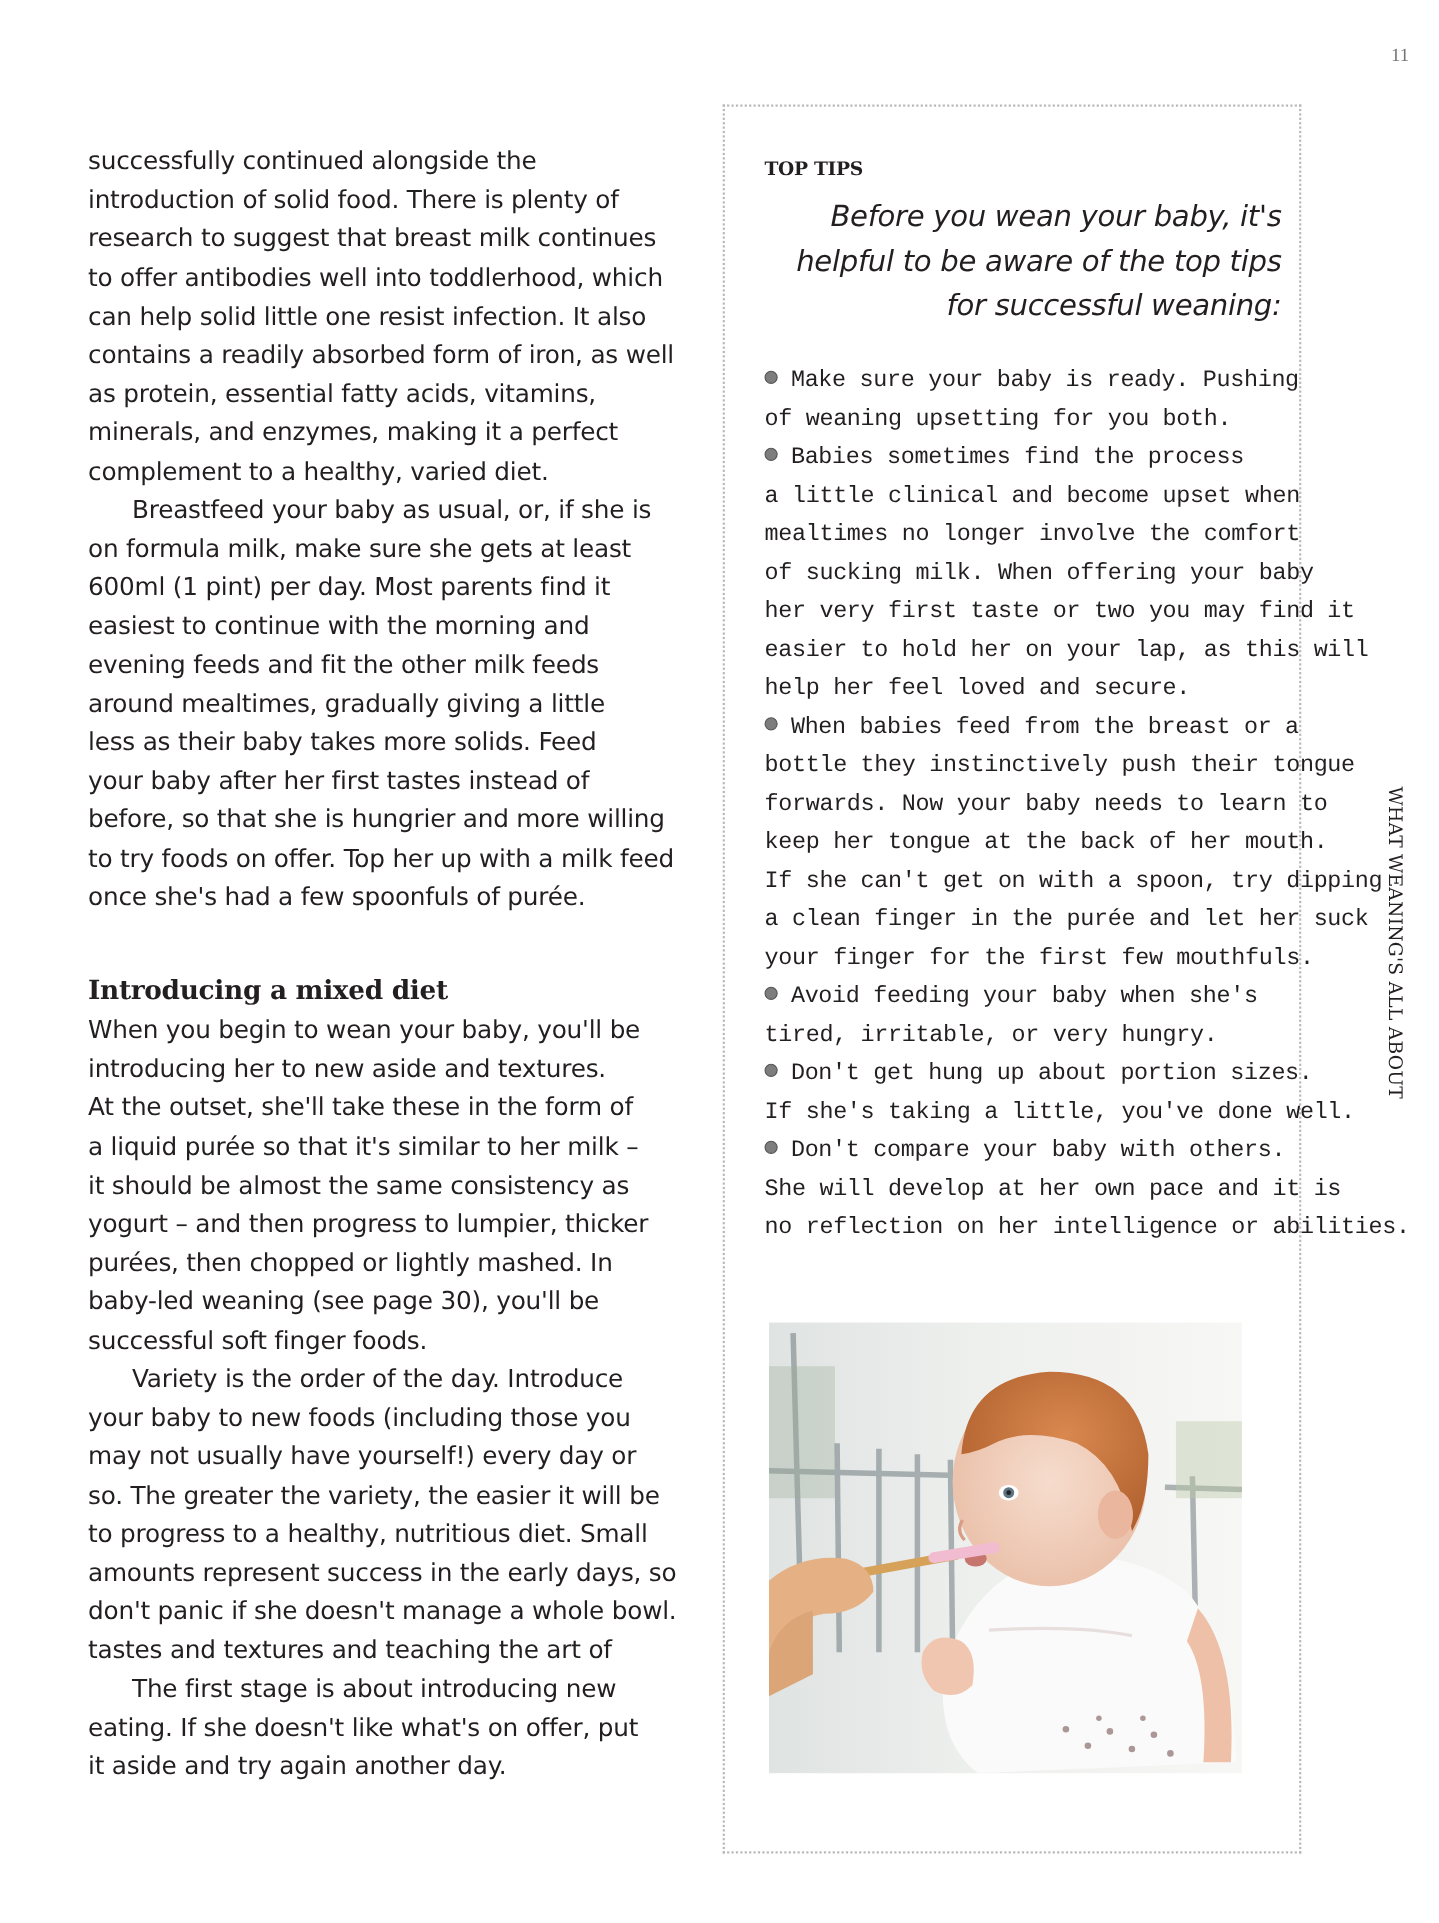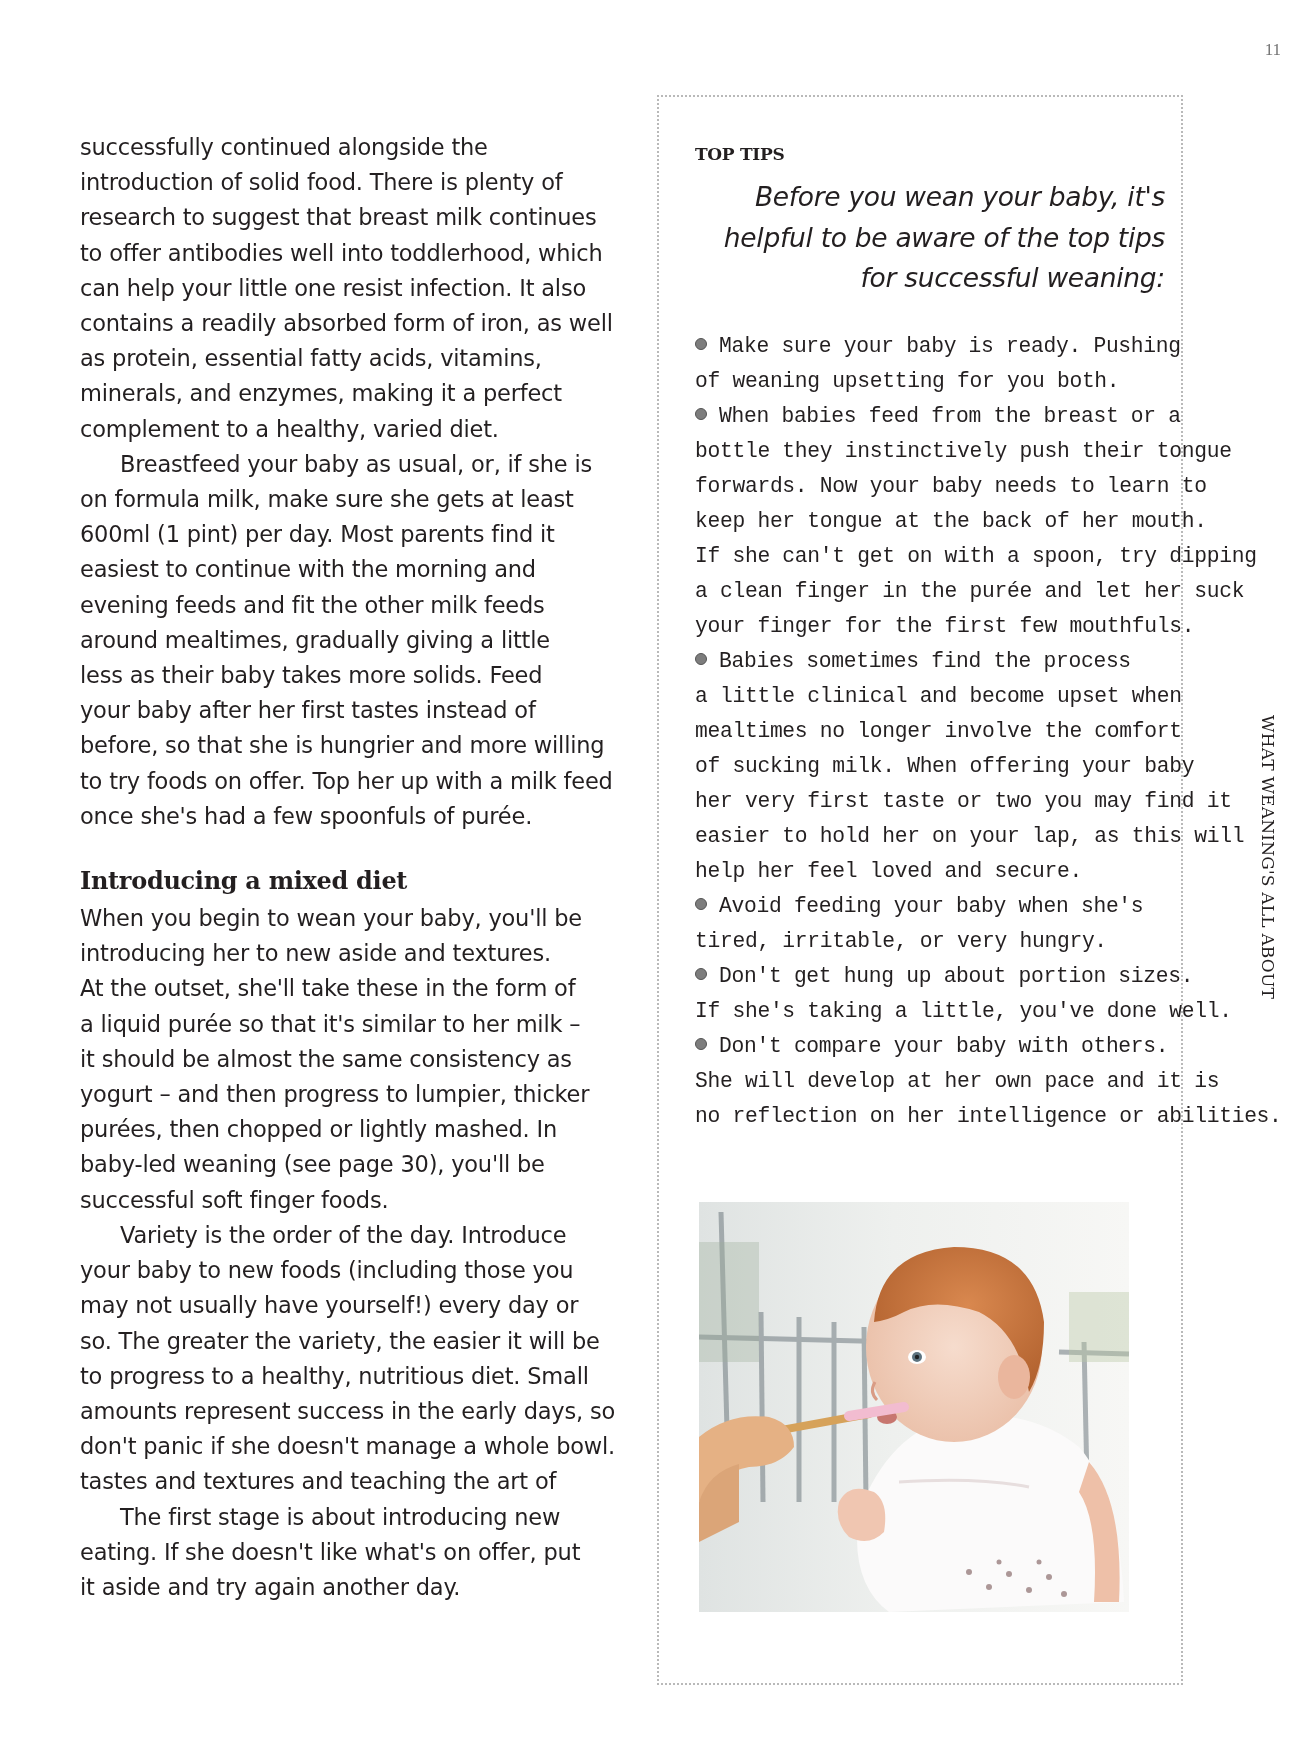--- a/index.html
+++ b/index.html
@@ -13,21 +13,21 @@
     font-family: Liberation Serif, serif; font-size: 17px; color: #737373;
   }
   .left-col {
     position: absolute; left: 80px; top: 130px; width: 545px;
     font-size: 22.5px; line-height: 35.2px; letter-spacing: -0.2px;
   }
   .left-col p { margin: 0; }
   .left-col .line { display: block; white-space: nowrap; }
   .section-heading {
     font-family: "DejaVu Serif", serif; font-weight: bold;
-    font-size: 24px; line-height: 32px; margin: 31px 0 4px 0;
+    font-size: 24px; line-height: 32px; margin: 50px 0 4px 0;
     letter-spacing: -0.3px;
   }
   .tips-box {
     position: absolute; left: 657px; top: 95px; width: 526px; height: 1590px;
     border: 2px dotted #b9b9b9; box-sizing: border-box;
   }
   .tips-inner { position: absolute; left: 36px; top: 40px; width: 470px; }
   .tips-title {
     font-family: "DejaVu Serif", serif; font-weight: bold;
     font-size: 17px; line-height: 34px; margin: 0 0 6px 0; letter-spacing: -0.3px;
@@ -59,21 +59,21 @@
 <body>
 
 <div class="page-number">11</div>
 
 <div class="left-col">
   <p>
     <span class="line">successfully continued alongside the</span>
     <span class="line">introduction of solid food. There is plenty of</span>
     <span class="line">research to suggest that breast milk continues</span>
     <span class="line">to offer antibodies well into toddlerhood, which</span>
-    <span class="line">can help your little one resist infection. It also</span>
+    <span class="line">can help solid little one resist infection. It also</span>
     <span class="line">contains a readily absorbed form of iron, as well</span>
     <span class="line">as protein, essential fatty acids, vitamins,</span>
     <span class="line">minerals, and enzymes, making it a perfect</span>
     <span class="line">complement to a healthy, varied diet.</span>
   </p>
   <p>
     <span class="line" style="padding-left:40px">Breastfeed your baby as usual, or, if she is</span>
     <span class="line">on formula milk, make sure she gets at least</span>
     <span class="line">600ml (1 pint) per day. Most parents find it</span>
     <span class="line">easiest to continue with the morning and</span>
@@ -123,36 +123,36 @@
       <span class="line">Before you wean your baby, it's</span>
       <span class="line">helpful to be aware of the top tips</span>
       <span class="line">for successful weaning:</span>
     </p>
     <ul class="tips-list">
       <li class="tip">
         <span class="line"><span class="bullet"></span><span>Make sure your baby is ready. Pushing</span></span>
         <span class="line">of weaning upsetting for you both.</span>
       </li>
       <li class="tip">
+        <span class="line"><span class="bullet"></span><span>Babies sometimes find the process</span></span>
+        <span class="line">a little clinical and become upset when</span>
+        <span class="line">mealtimes no longer involve the comfort</span>
+        <span class="line">of sucking milk. When offering your baby</span>
+        <span class="line">her very first taste or two you may find it</span>
+        <span class="line">easier to hold her on your lap, as this will</span>
+        <span class="line">help her feel loved and secure.</span>
+      </li>
+      <li class="tip">
         <span class="line"><span class="bullet"></span><span>When babies feed from the breast or a</span></span>
         <span class="line">bottle they instinctively push their tongue</span>
         <span class="line">forwards. Now your baby needs to learn to</span>
         <span class="line">keep her tongue at the back of her mouth.</span>
         <span class="line">If she can't get on with a spoon, try dipping</span>
         <span class="line">a clean finger in the purée and let her suck</span>
         <span class="line">your finger for the first few mouthfuls.</span>
-      </li>
-      <li class="tip">
-        <span class="line"><span class="bullet"></span><span>Babies sometimes find the process</span></span>
-        <span class="line">a little clinical and become upset when</span>
-        <span class="line">mealtimes no longer involve the comfort</span>
-        <span class="line">of sucking milk. When offering your baby</span>
-        <span class="line">her very first taste or two you may find it</span>
-        <span class="line">easier to hold her on your lap, as this will</span>
-        <span class="line">help her feel loved and secure.</span>
       </li>
       <li class="tip">
         <span class="line"><span class="bullet"></span><span>Avoid feeding your baby when she's</span></span>
         <span class="line">tired, irritable, or very hungry.</span>
       </li>
       <li class="tip">
         <span class="line"><span class="bullet"></span><span>Don't get hung up about portion sizes.</span></span>
         <span class="line">If she's taking a little, you've done well.</span>
       </li>
       <li class="tip">

